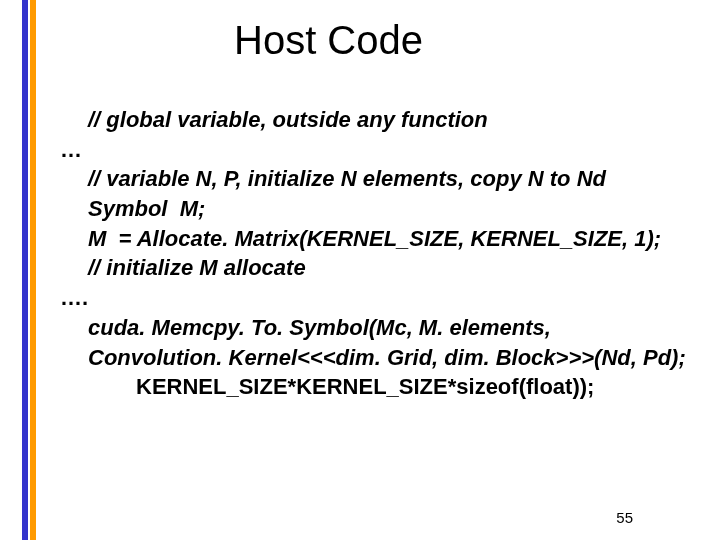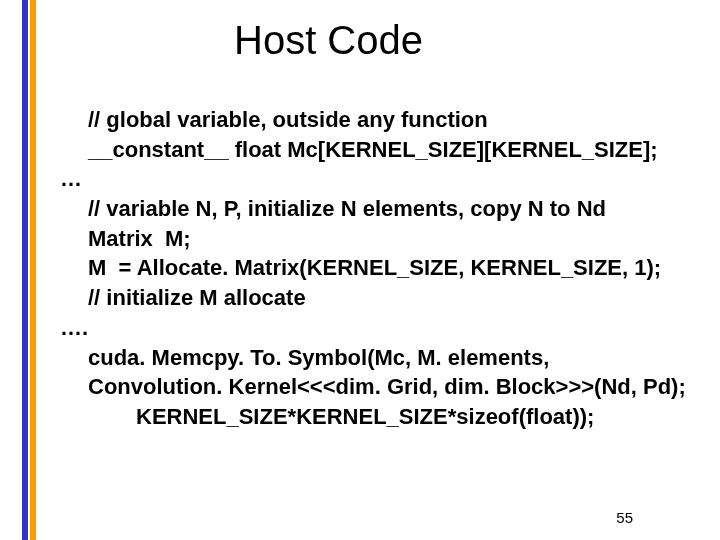--- a/index.html
+++ b/index.html
@@ -48,20 +48,21 @@
     right: 20px;
     font-size: 22px;
     line-height: 1.35;
     font-weight: bold;
   }
   .content .line {
     white-space: pre;
   }
   .indent1 {
     padding-left: 28px;
+    font-style: italic;
   }
   .indent2 {
     padding-left: 76px;
   }
   .noindent {
     padding-left: 0;
   }
   .pagenum {
     position: absolute;
     bottom: 14px;
@@ -74,24 +75,23 @@
 <body>
 
 <div class="slide">
   <div class="stripe blue"></div>
   <div class="stripe orange"></div>
 
   <div class="title">Host Code</div>
 
   <div class="content">
     <div class="line indent1">// global variable, outside any function</div>
-    <div class="line indent1">__constant__ float Mc[KERNEL_SIZE][KERNEL_SIZE];</div>
     <div class="line noindent">…</div>
     <div class="line indent1">// variable N, P, initialize N elements, copy N to Nd</div>
-    <div class="line indent1">Matrix  M;</div>
+    <div class="line indent1">Symbol  M;</div>
     <div class="line indent1">M  = Allocate. Matrix(KERNEL_SIZE, KERNEL_SIZE, 1);</div>
     <div class="line indent1">// initialize M allocate</div>
     <div class="line noindent">….</div>
     <div class="line indent1">cuda. Memcpy. To. Symbol(Mc, M. elements,</div>
     <div class="line indent1">Convolution. Kernel&lt;&lt;&lt;dim. Grid, dim. Block&gt;&gt;&gt;(Nd, Pd);</div>
     <div class="line indent2">KERNEL_SIZE*KERNEL_SIZE*sizeof(float));</div>
   </div>
 
   <div class="pagenum">55</div>
 </div>

